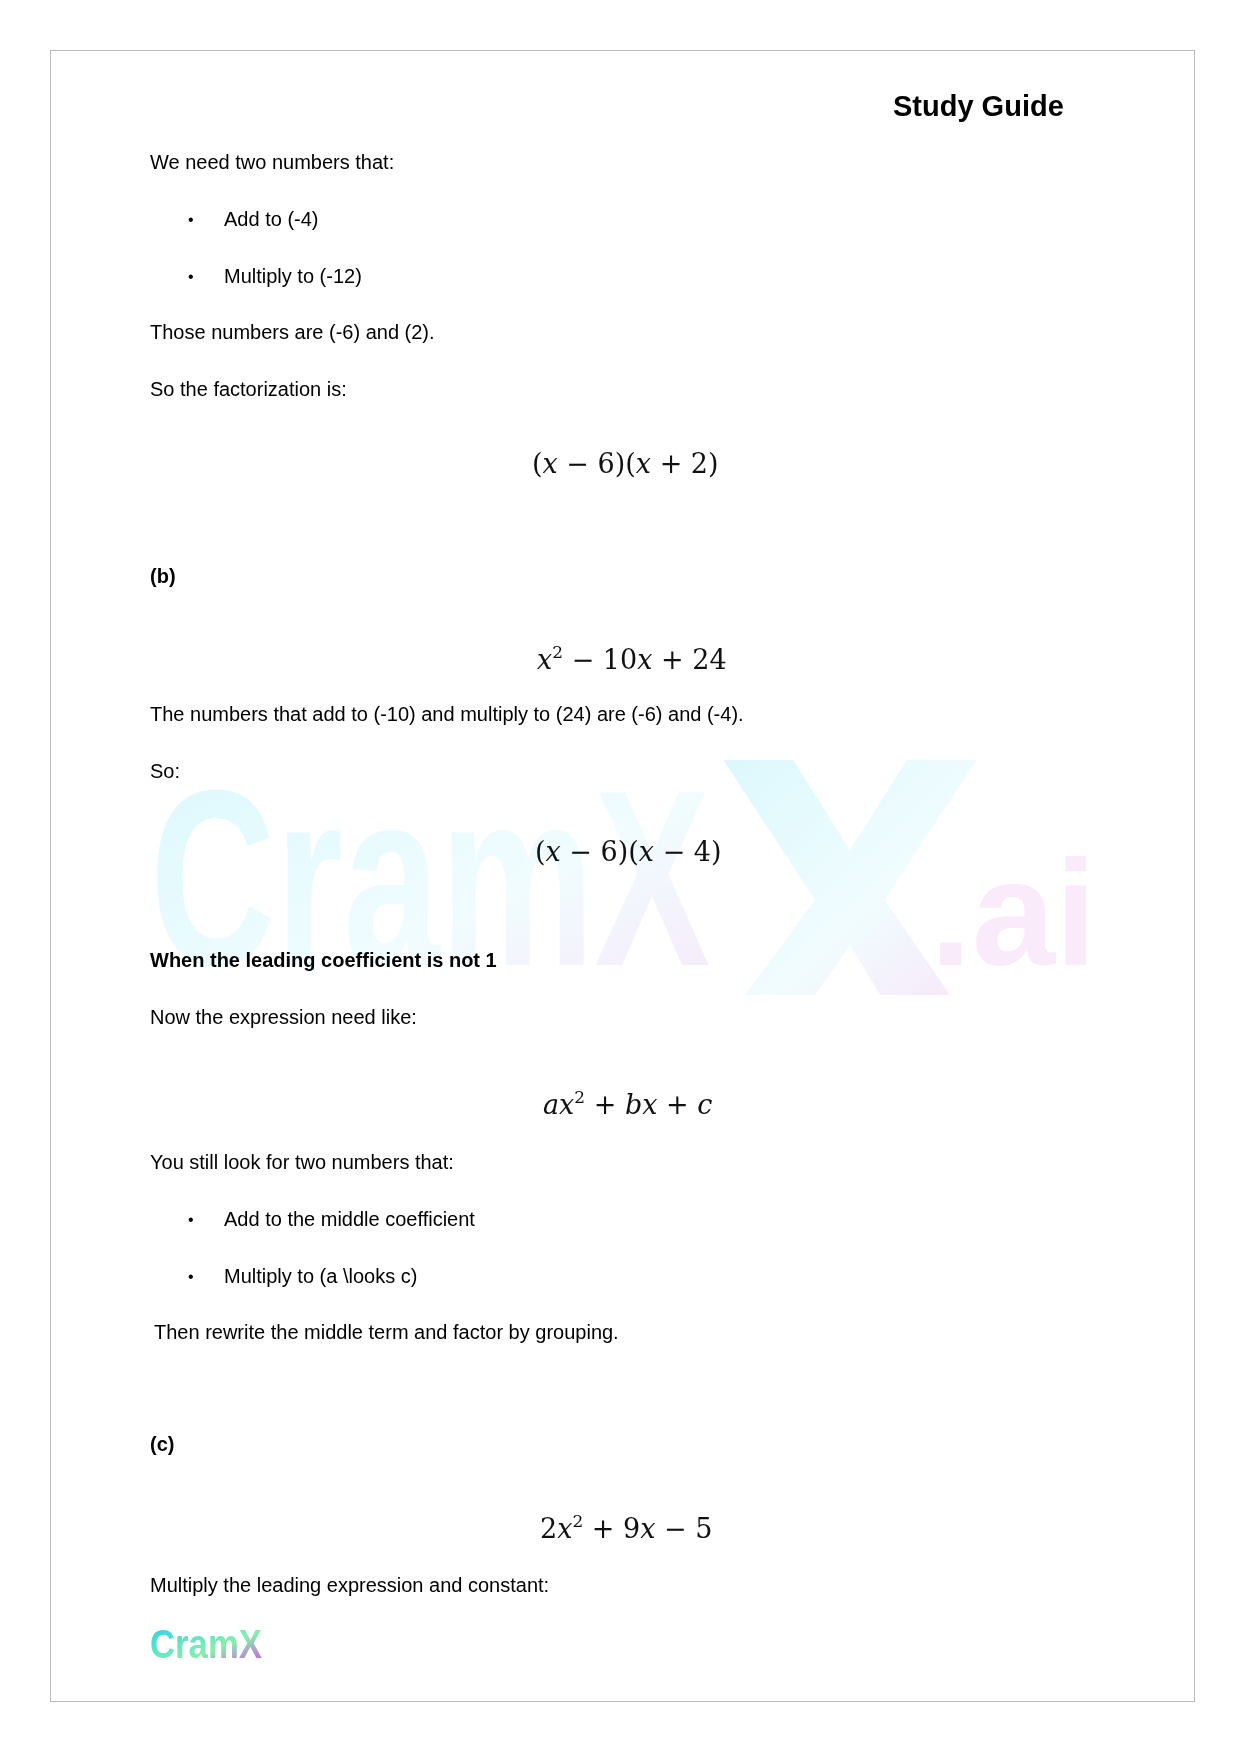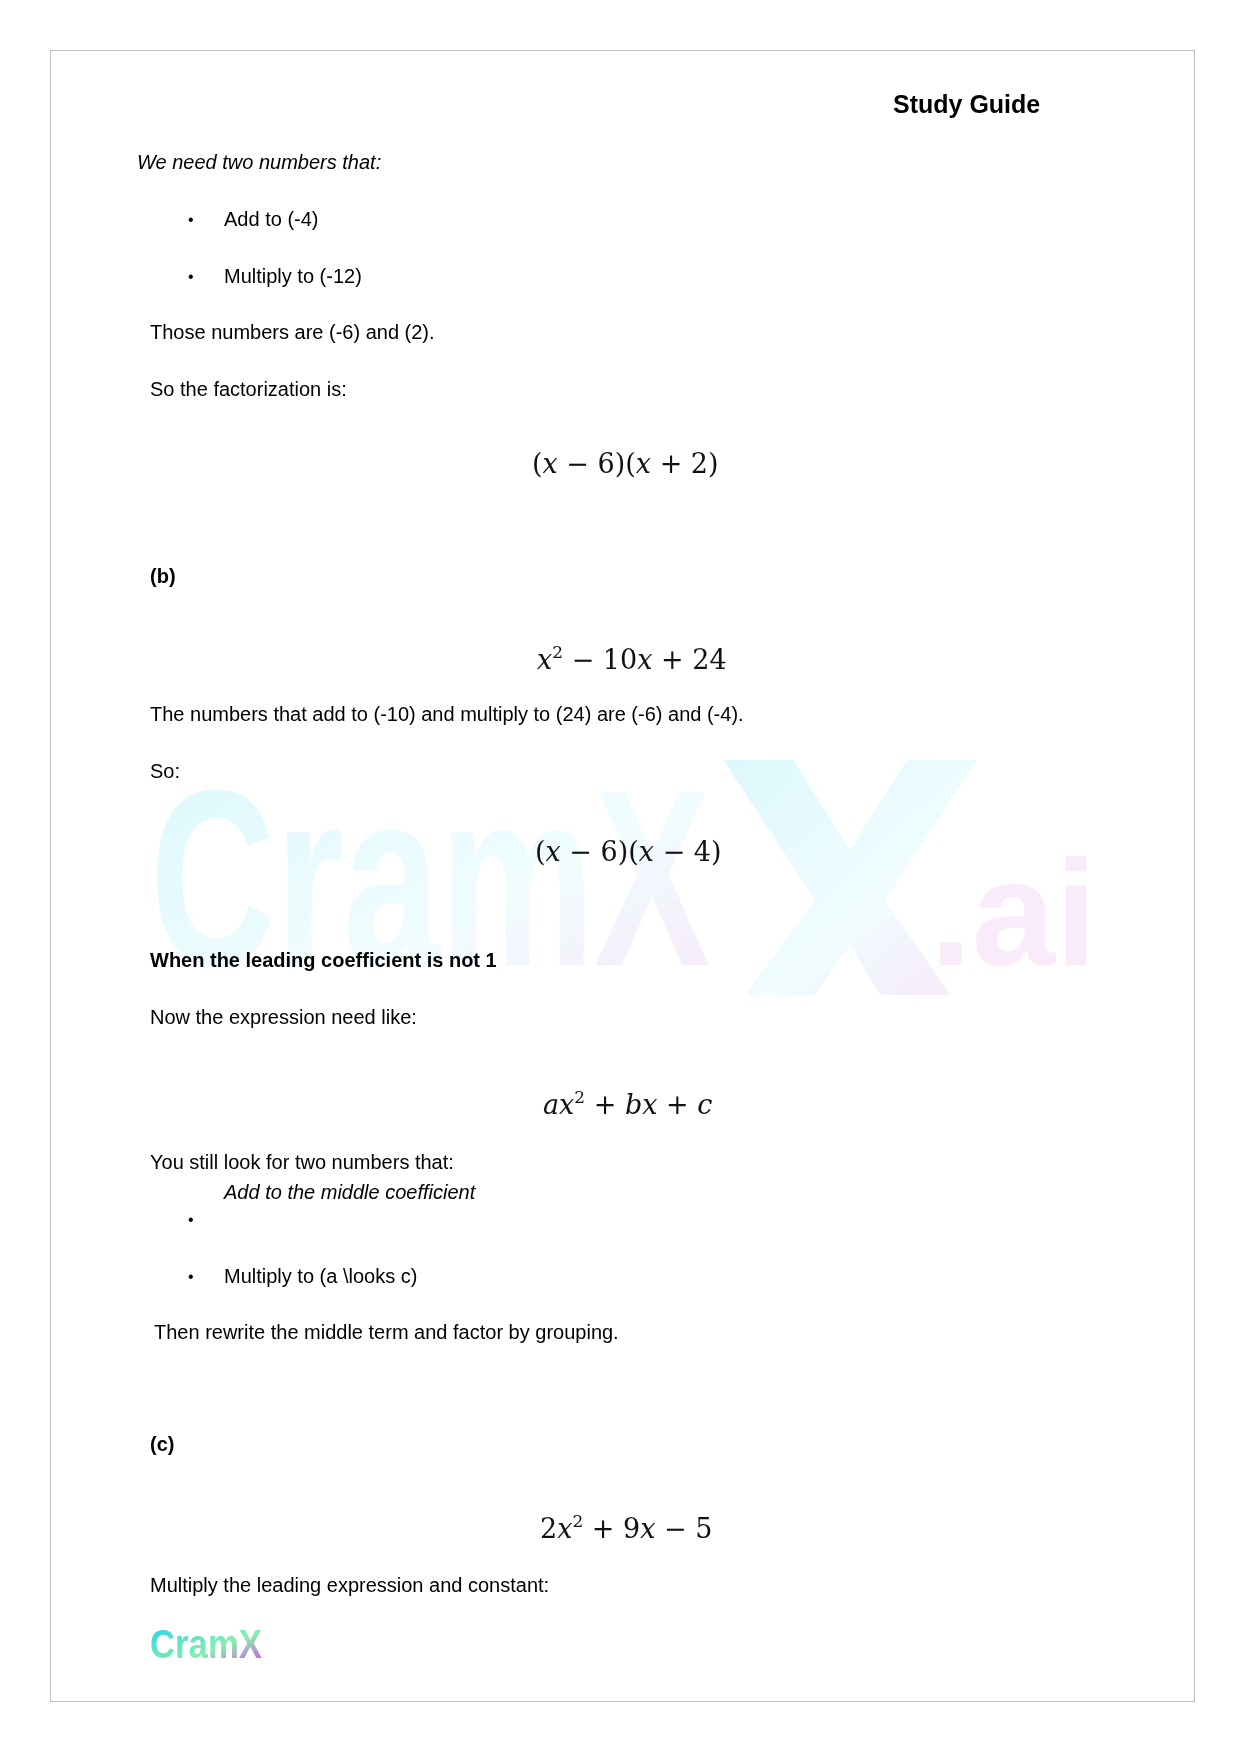--- a/index.html
+++ b/index.html
@@ -1,21 +1,21 @@
 <!DOCTYPE html>
 <html><head>
 <meta charset="utf-8">
 <style>
   html, body { margin: 0; padding: 0; background: #ffffff; }
   body { width: 1241px; height: 1754px; position: relative; overflow: hidden;
          font-family: "Liberation Sans", sans-serif; color: #000; }
   .page { position: absolute; left: 50px; top: 50px; width: 1145px; height: 1652px;
           border: 1px solid #bdbdbd; box-sizing: border-box; background: #fff; }
   .abs { position: absolute; white-space: nowrap; }
-  .title { font-weight: bold; font-size: 25px; }
+  .title { font-weight: bold; font-size: 29px; }
   .p { font-size: 20px; line-height: 24px; }
   .bold { font-weight: bold; }
   .bullet { font-size: 16px; }
   .math { font-family: "DejaVu Serif", "Liberation Serif", serif; font-size: 27px; color: #111; margin-top: 16px; }
   .math i { font-style: italic; }
   .math sup { font-size: 17px; vertical-align: 11px; line-height: 0; }
   .watermark { position: absolute; left: 150px; top: 760px; width: 940px; height: 240px;
                pointer-events: none; opacity: 0.55; }
   .logo { position: absolute; left: 150px; top: 1620px; }
 </style>
@@ -32,21 +32,21 @@
       <stop offset="1" stop-color="#f3d4f5"></stop>
     </linearGradient>
   </defs>
   <text x="0" y="205" font-family="Liberation Sans, sans-serif" font-weight="bold" font-size="250" fill="url(#wmg)" textLength="560" lengthAdjust="spacingAndGlyphs">CramX</text>
   <polygon points="570,-5 640,-5 700,90 760,-5 830,-5 735,140 800,235 730,235 700,185 665,235 595,235 665,140" fill="url(#wmg)"></polygon>
   <text x="780" y="205" font-family="Liberation Sans, sans-serif" font-weight="bold" font-size="150" fill="#f6dcf6">.ai</text>
 </svg>
 
 <div class="abs title" style="left:893px; top:90px;">Study Guide</div>
 
-<div class="abs p" style="left:137px; top:150px;font-style:italic;">We need two numbers that:</div>
+<div class="abs p" style="left:150px; top:150px;">We need two numbers that:</div>
 
 <div class="abs bullet" style="left:188px; top:211px;">•</div>
 <div class="abs p" style="left:224px; top:207px;">Add to (-4)</div>
 <div class="abs bullet" style="left:188px; top:268px;">•</div>
 <div class="abs p" style="left:224px; top:264px;">Multiply to (-12)</div>
 
 <div class="abs p" style="left:150px; top:320px;">Those numbers are (-6) and (2).</div>
 <div class="abs p" style="left:150px; top:377px;">So the factorization is:</div>
 
 <div class="abs math" style="left:532px; top:432px;">
@@ -69,21 +69,21 @@
 <div class="abs p bold" style="left:150px; top:948px;">When the leading coefficient is not 1</div>
 <div class="abs p" style="left:150px; top:1005px;">Now the expression need like:</div>
 
 <div class="abs math" style="left:543px; top:1073px;">
   <i>a</i><i>x</i><sup>2</sup><span> + </span><i>b</i><i>x</i><span> + </span><i>c</i>
 </div>
 
 <div class="abs p" style="left:150px; top:1150px;">You still look for two numbers that:</div>
 
 <div class="abs bullet" style="left:188px; top:1211px;">•</div>
-<div class="abs p" style="left:224px; top:1180px;font-style:italic;">Add to the middle coefficient</div>
+<div class="abs p" style="left:224px; top:1207px;">Add to the middle coefficient</div>
 <div class="abs bullet" style="left:188px; top:1268px;">•</div>
 <div class="abs p" style="left:224px; top:1264px;">Multiply to (a \looks c)</div>
 
 <div class="abs p" style="left:154px; top:1320px;">Then rewrite the middle term and factor by grouping.</div>
 
 <div class="abs p bold" style="left:150px; top:1432px;">(c)</div>
 
 <div class="abs math" style="left:540px; top:1497px;">
   <span>2</span><i>x</i><sup>2</sup><span> + 9</span><i>x</i><span> − 5</span>
 </div>

